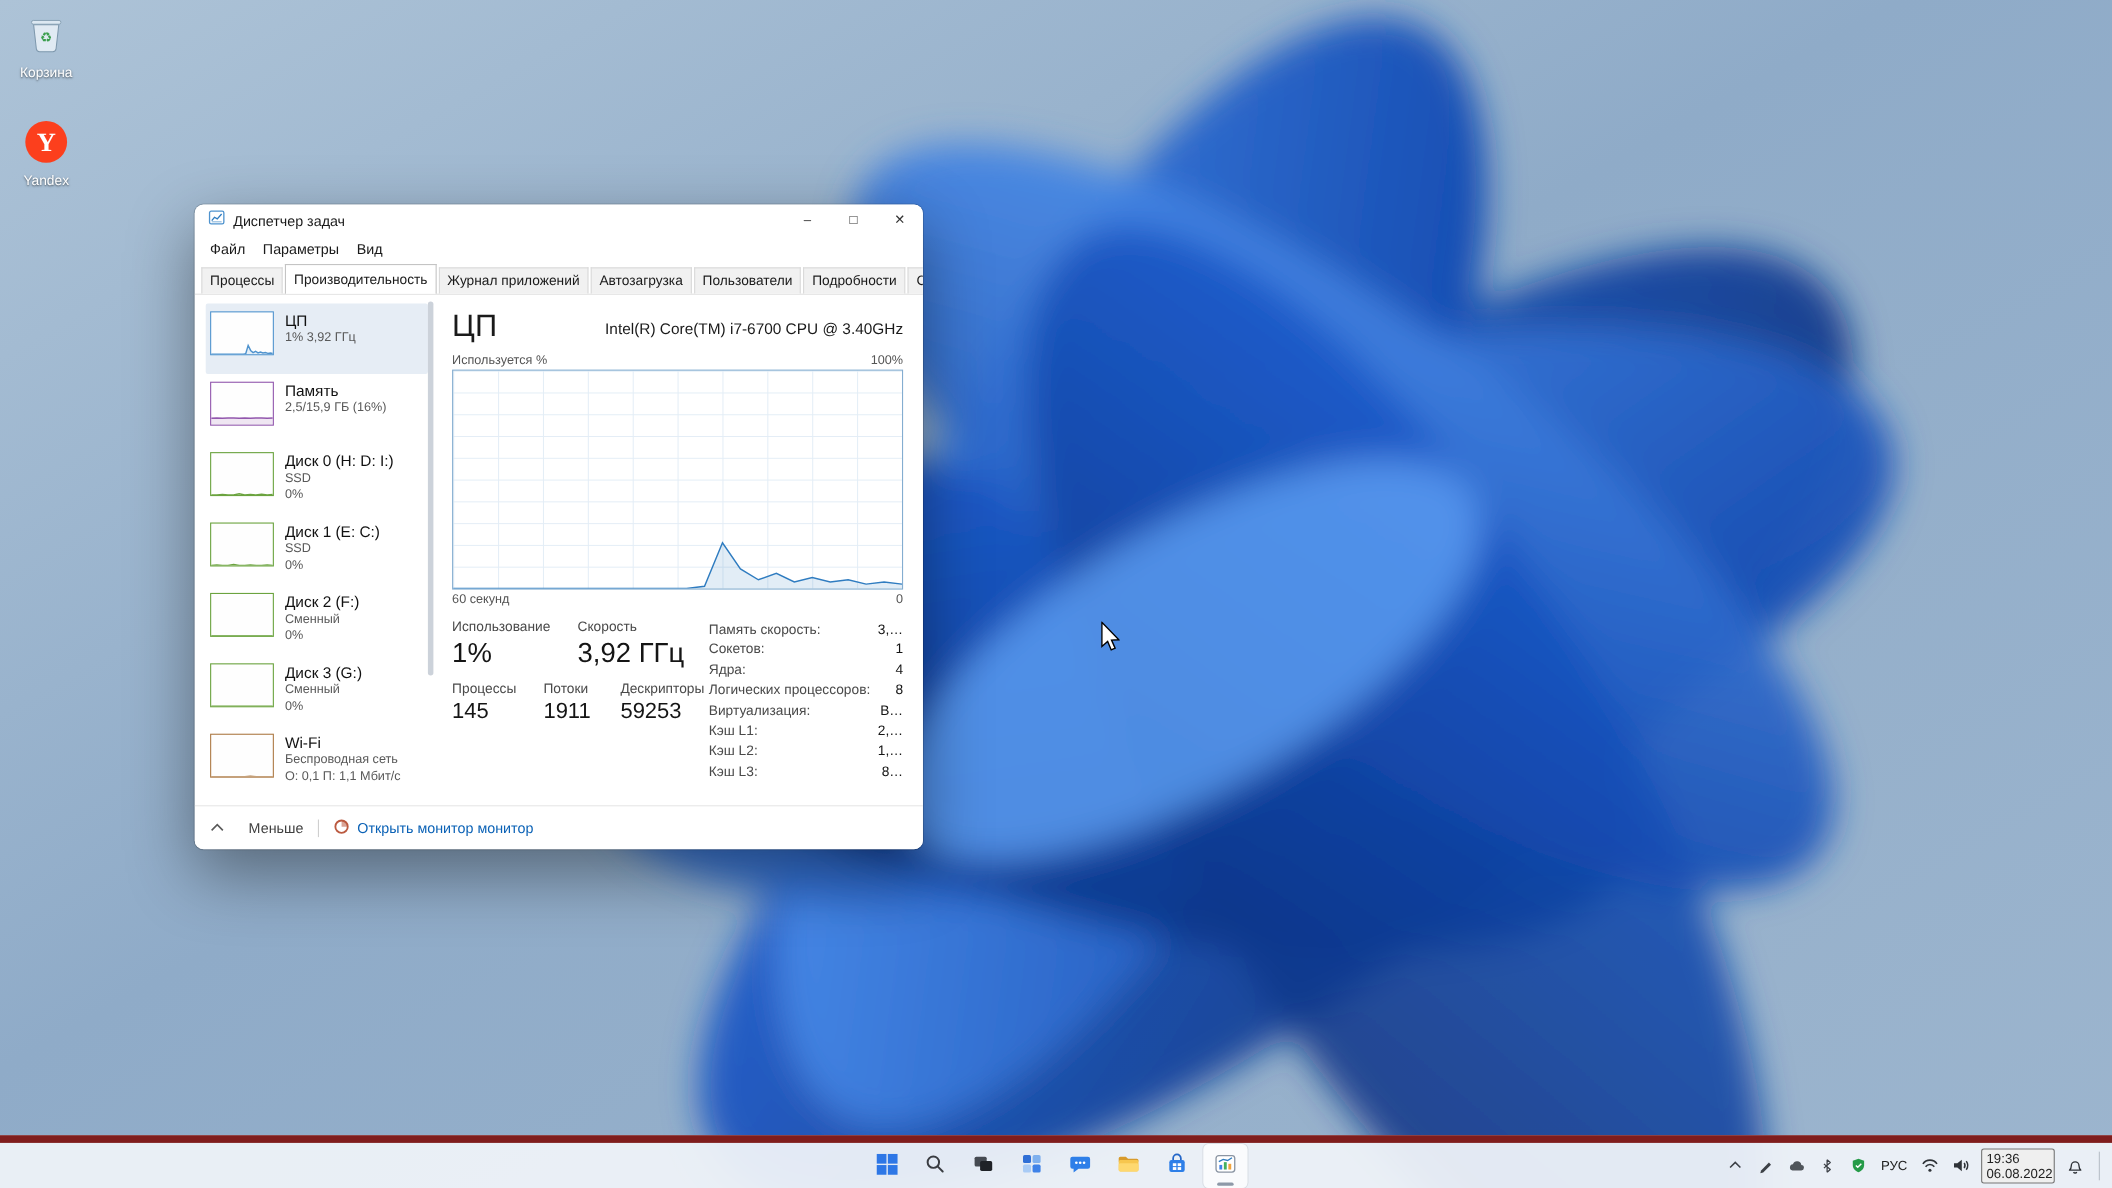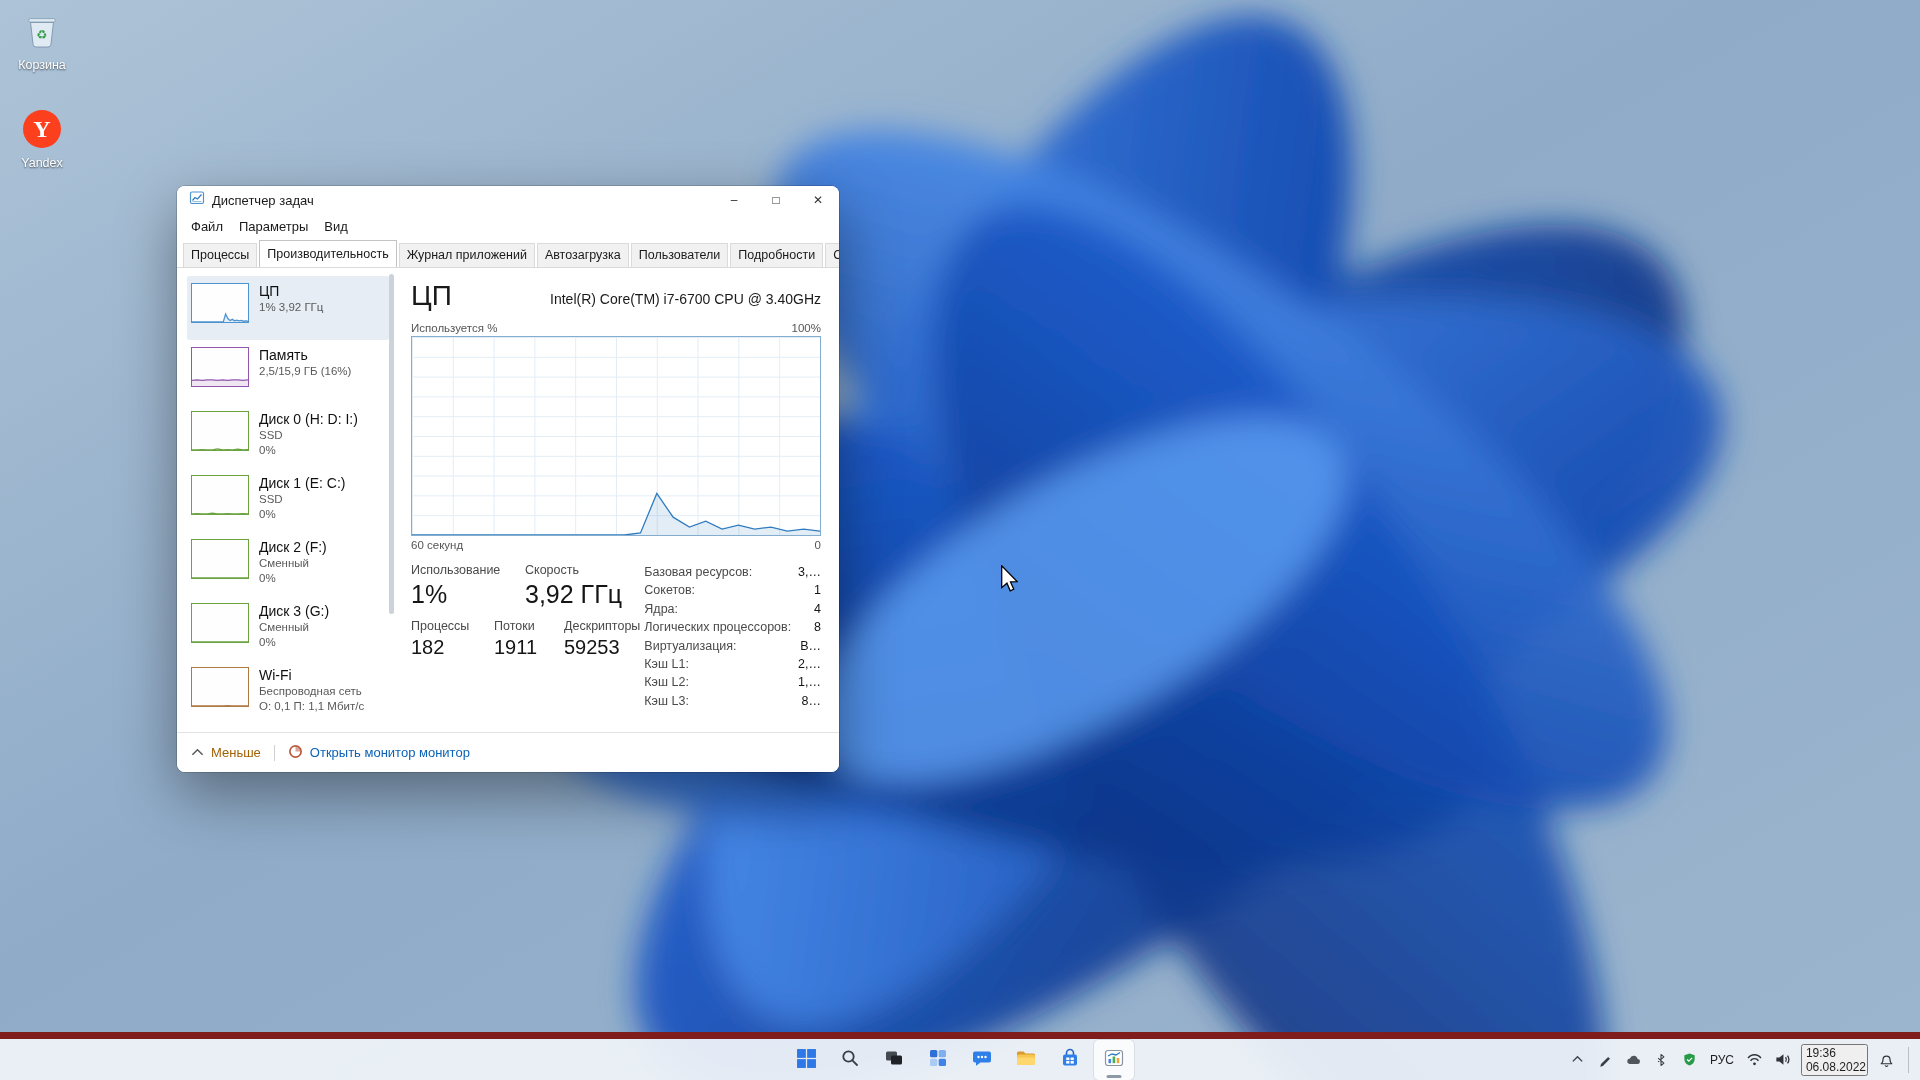--- a/index.html
+++ b/index.html
@@ -67,21 +67,21 @@
   .sval.lg { font-size:25px; }
   .sval.md { font-size:20px; }
   .uptime { margin-top:14px; }
   .stats-right { flex:1; max-width:190px; margin-left:auto; padding-top:4px; }
   .drow { display:flex; justify-content:space-between; font-size:12.5px; line-height:18.4px; white-space:nowrap; }
   .dlabel { color:#4a4a4a; }
   .dval { color:#151515; }
 
   .wfooter { flex:0 0 40px; border-top:1px solid #e3e3e3; display:flex; align-items:center;
              padding-left:14px; gap:8px; font-size:13px; background:#fff; }
-  .less-btn { display:flex; align-items:center; gap:7px; color:#a16207; }
+  .less-btn { display:flex; align-items:center; gap:22px; color:#404040; }
   .fdivider { width:1px; height:16px; background:#cfcfcf; margin:0 5px; }
   .resmon-link { display:flex; align-items:center; gap:7px; color:#0b62b6; }
 
   
   .taskbar { position:absolute; left:0; bottom:0; width:1920px; height:48px;
              background:rgba(238,242,248,0.95); border-top:7px solid #7f1d1d; }
   .tb-center { position:absolute; left:50%; top:0; transform:translateX(-50%); height:100%;
                display:flex; align-items:center; gap:4px; }
   .tb-btn { width:40px; height:40px; border-radius:5px; display:flex; align-items:center;
             justify-content:center; position:relative; background:transparent; border:none; }
@@ -315,36 +315,36 @@
                 <div class="sval lg">1%</div>
               </div>
               <div class="scell">
                 <div class="slabel">Скорость</div>
                 <div class="sval lg">3,92 ГГц</div>
               </div>
             </div>
             <div class="srow">
               <div class="scell w78">
                 <div class="slabel">Процессы</div>
-                <div class="sval md">182</div>
+                <div class="sval md">145</div>
               </div>
               <div class="scell w64">
                 <div class="slabel">Потоки</div>
                 <div class="sval md">1911</div>
               </div>
               <div class="scell">
                 <div class="slabel">Дескрипторы</div>
                 <div class="sval md">59253</div>
               </div>
             </div>
           </div>
 
           <div class="stats-right">
             <div class="drow">
-              <span class="dlabel">Базовая ресурсов:</span>
+              <span class="dlabel">Память скорость:</span>
                 <span class="dval">3,…</span>
             </div>
             <div class="drow">
               <span class="dlabel">Сокетов:</span>
                 <span class="dval">1</span>
             </div>
             <div class="drow">
               <span class="dlabel">Ядра:</span>
                 <span class="dval">4</span>
             </div>

